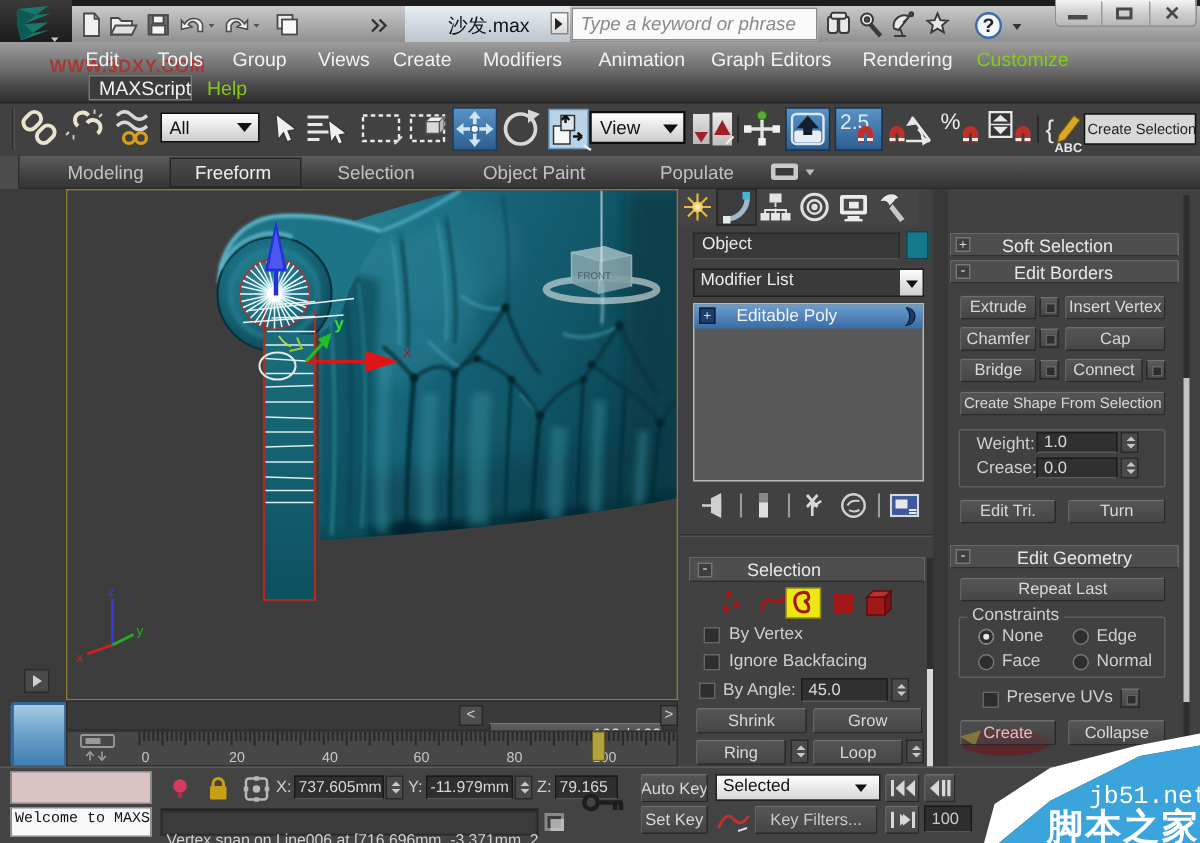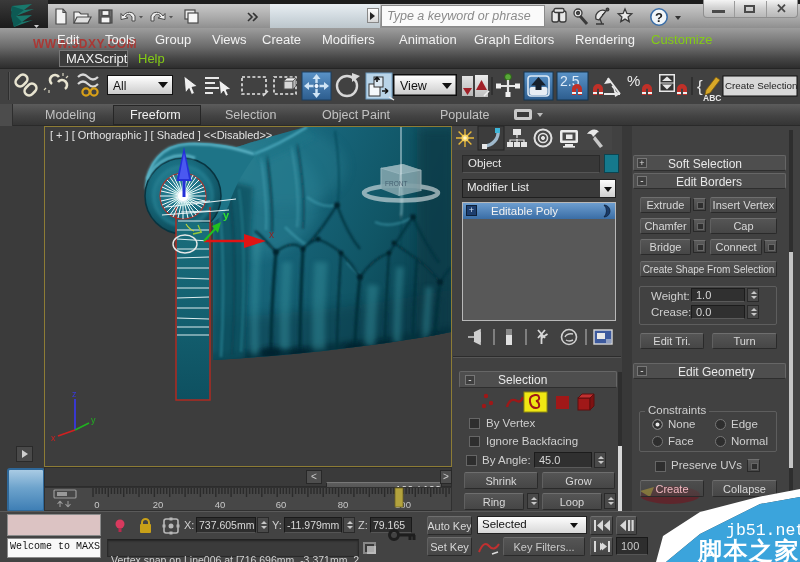--- a/index.html
+++ b/index.html
@@ -58,20 +58,21 @@
     <path d="M113,8 C110,3 103,3 101,8 L101,13 L104,13 L104,9 C106,5.5 109,5.5 110.5,8.5 L108,10 L115,11.5 L115,5.5 Z" fill="#f0f0f0" stroke="#4a4a4a" stroke-width="1"></path>
     <polygon points="119,8 123,8 121,10.5" fill="#555"></polygon>
 
     <g stroke="#4a4a4a" fill="#ececec" stroke-width="1.2">
         <rect x="135" y="2" width="10" height="9"></rect>
         <rect x="138" y="5" width="10" height="10" fill="#f8f8f8"></rect>
       </g>
 
     <path d="M198,5 l4,4 l-4,4 M203,5 l4,4 l-4,4" stroke="#333" stroke-width="1.6" fill="none"></path>
   </svg>
+  <div class="t" style="left:276px;top:8px;width:100px;text-align:center;font-size:13px;color:#111;">沙发.max</div>
 
   <div style="left:367px;top:8px;width:12px;height:15px;background:linear-gradient(#fdfdfd,#d8d8d8);border:1px solid #888;"></div>
   <div style="left:370px;top:12px;width:0;height:0;border-left:5px solid #222;border-top:4px solid transparent;border-bottom:4px solid transparent;"></div>
   <div style="left:381px;top:5px;width:164px;height:22px;background:#fafafa;border:1px solid #8a8a8a;"></div>
   <div class="t" style="left:387px;top:9px;font-size:12.5px;font-style:italic;color:#8a8a8a;">Type a keyword or phrase</div>
 
   <svg style="left:549px;top:7px;" width="92" height="21" viewBox="0 0 92 21">
     <g stroke="#3a3a3a" stroke-width="1.3" fill="#e8e8e8">
       <rect x="3" y="4" width="6.5" height="11" rx="2"></rect>
         <rect x="10.5" y="4" width="6.5" height="11" rx="2"></rect>
@@ -478,21 +479,20 @@
 
     <g font-family="Liberation Sans" font-size="9">
       <path d="M 30,303 V 272" stroke="#3838e0" stroke-width="1.8"></path>
       <text x="27" y="270" fill="#3838e0">z</text>
       <path d="M 30,303 L 13,309" stroke="#d02020" stroke-width="1.8"></path>
       <text x="6" y="314" fill="#d02020">x</text>
       <path d="M 30,303 L 44,296" stroke="#20b020" stroke-width="1.8"></path>
       <text x="46" y="296" fill="#20b020">y</text>
     </g>
   </svg>
-  <div class="t" style="left:50px;top:129px;font-size:11px;color:#e2e2e2;">[ + ] [ Orthographic ] [ Shaded ]  &lt;&lt;Disabled&gt;&gt;</div>
 
   <div style="left:44px;top:467px;width:408px;height:20px;background:#3a3a3a;border:1px solid #2c2c2c;"></div>
   <div style="left:306px;top:470px;width:16px;height:14px;background:#4e4e4e;border:1px solid #282828;color:#ccc;font-size:10px;text-align:center;line-height:12px;">&lt;</div>
   <div style="left:326px;top:482px;width:116px;height:16px;background:linear-gradient(#5d5d5d,#474747);border:1px solid #282828;border-top-color:#777;color:#e0e0e0;font-size:11px;text-align:right;line-height:15px;">100 / 100</div>
   <div style="left:440px;top:470px;width:12px;height:14px;background:#4e4e4e;border:1px solid #282828;color:#ccc;font-size:10px;text-align:center;line-height:12px;">&gt;</div>
 
   <div style="left:44px;top:487px;width:408px;height:24px;background:#474747;border:1px solid #303030;"></div>
   <svg id="ruler" style="left:44px;top:487px;" width="408" height="24" viewBox="0 0 408 24">
     <g stroke="#2b2b2b" stroke-width="1.4">
         <path d="M49.0,1 v9"></path>
@@ -813,20 +813,23 @@
   <div class="btn" style="left:640px;top:333px;width:64px;height:16px;">
       <span>Edit Tri.</span>
     </div>
   <div class="btn" style="left:712px;top:333px;width:65px;height:16px;">
       <span>Turn</span>
     </div>
 
   <div style="left:633px;top:363px;width:153px;height:16px;background:#4e4e4e;border:1px solid #666;border-bottom-color:#2e2e2e;border-radius:2px;"></div>
   <div style="left:637px;top:366px;width:10px;height:10px;background:#3e3e3e;border:1px solid #777;color:#ddd;font-size:10px;line-height:7px;text-align:center;">-</div>
   <div class="t" style="left:668px;top:365px;font-size:12px;color:#e8e8e8;margin-left:10px;">Edit Geometry</div>
+  <div class="btn" style="left:640px;top:385px;width:137px;height:16px;">
+      <span>Repeat Last</span>
+    </div>
 
   <div style="left:639px;top:411px;width:138px;height:41px;border:1px solid #5e5e5e;border-radius:2px;"></div>
   <div class="t" style="left:645px;top:404px;font-size:11.5px;color:#cfcfcf;background:#414141;padding:0 3px;">Constraints</div>
   <div class="radio" style="left:652px;top:419px;background:#e8e8e8;box-shadow:inset 0 0 0 2.5px #2e2e2e;"></div>
   <div class="t" style="left:668px;top:418px;font-size:11.5px;color:#cfcfcf;">None</div>
   <div class="radio" style="left:715px;top:419px;"></div>
   <div class="t" style="left:731px;top:418px;font-size:11.5px;color:#cfcfcf;">Edge</div>
   <div class="radio" style="left:652px;top:436px;"></div>
   <div class="t" style="left:668px;top:435px;font-size:11.5px;color:#cfcfcf;">Face</div>
   <div class="radio" style="left:715px;top:436px;"></div>

